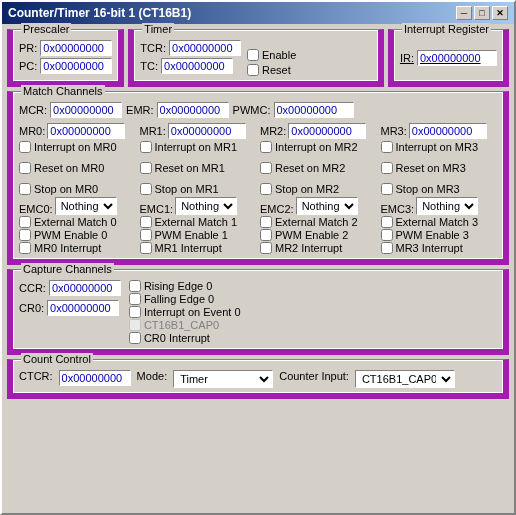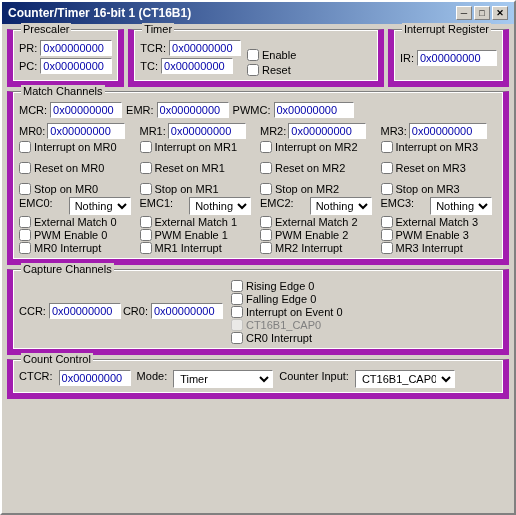--- a/index.html
+++ b/index.html
@@ -123,22 +123,22 @@
       margin-top: 2px;
     }
     .emc-group {
       flex: 1;
       display: flex;
       flex-direction: column;
       gap: 1px;
     }
     .emc-select-row {
       display: flex;
-      align-items: flex-start;
-      gap: 16px;
+      align-items: flex-end;
+      gap: 2px;
     }
     .emc-label {
       font-size: 11px;
       white-space: nowrap;
     }
     select.emc-select {
       height: 18px;
       font-size: 11px;
       border: 1px solid;
       border-color: #808080 #ffffff #ffffff #808080;
@@ -150,21 +150,21 @@
       display: flex;
       flex-direction: column;
       gap: 1px;
     }
     .capture-section {
       display: flex;
       gap: 8px;
     }
     .capture-left {
       display: flex;
-      flex-direction: row;
+      flex-direction: column;
       gap: 2px;
     }
     .capture-right {
       display: flex;
       flex-direction: column;
       gap: 1px;
     }
     .count-row {
       display: flex;
       align-items: flex-start;
@@ -264,21 +264,21 @@
               <input type="checkbox" style="">
               <span>Reset</span>
             </label>
           </div>
         </div>
       </div>
 
       <div class="group-box" style="padding-top:10px; min-width:120px;">
         <div class="group-box-inner"></div>
         <span class="group-label">Interrupt Register</span>
-        <div class="field-row" style="margin-top:10px;">
+        <div class="field-row" style="margin-top:10px;text-decoration:underline;">
           <span class="field-label">IR:</span>
           <input class="reg-input reg-input-md" type="text" value="0x00000000" style="">
         </div>
       </div>
     </div>
 
     <div class="group-box" style="padding-top:10px;">
       <div class="group-box-inner"></div>
       <span class="group-label">Match Channels</span>
 

